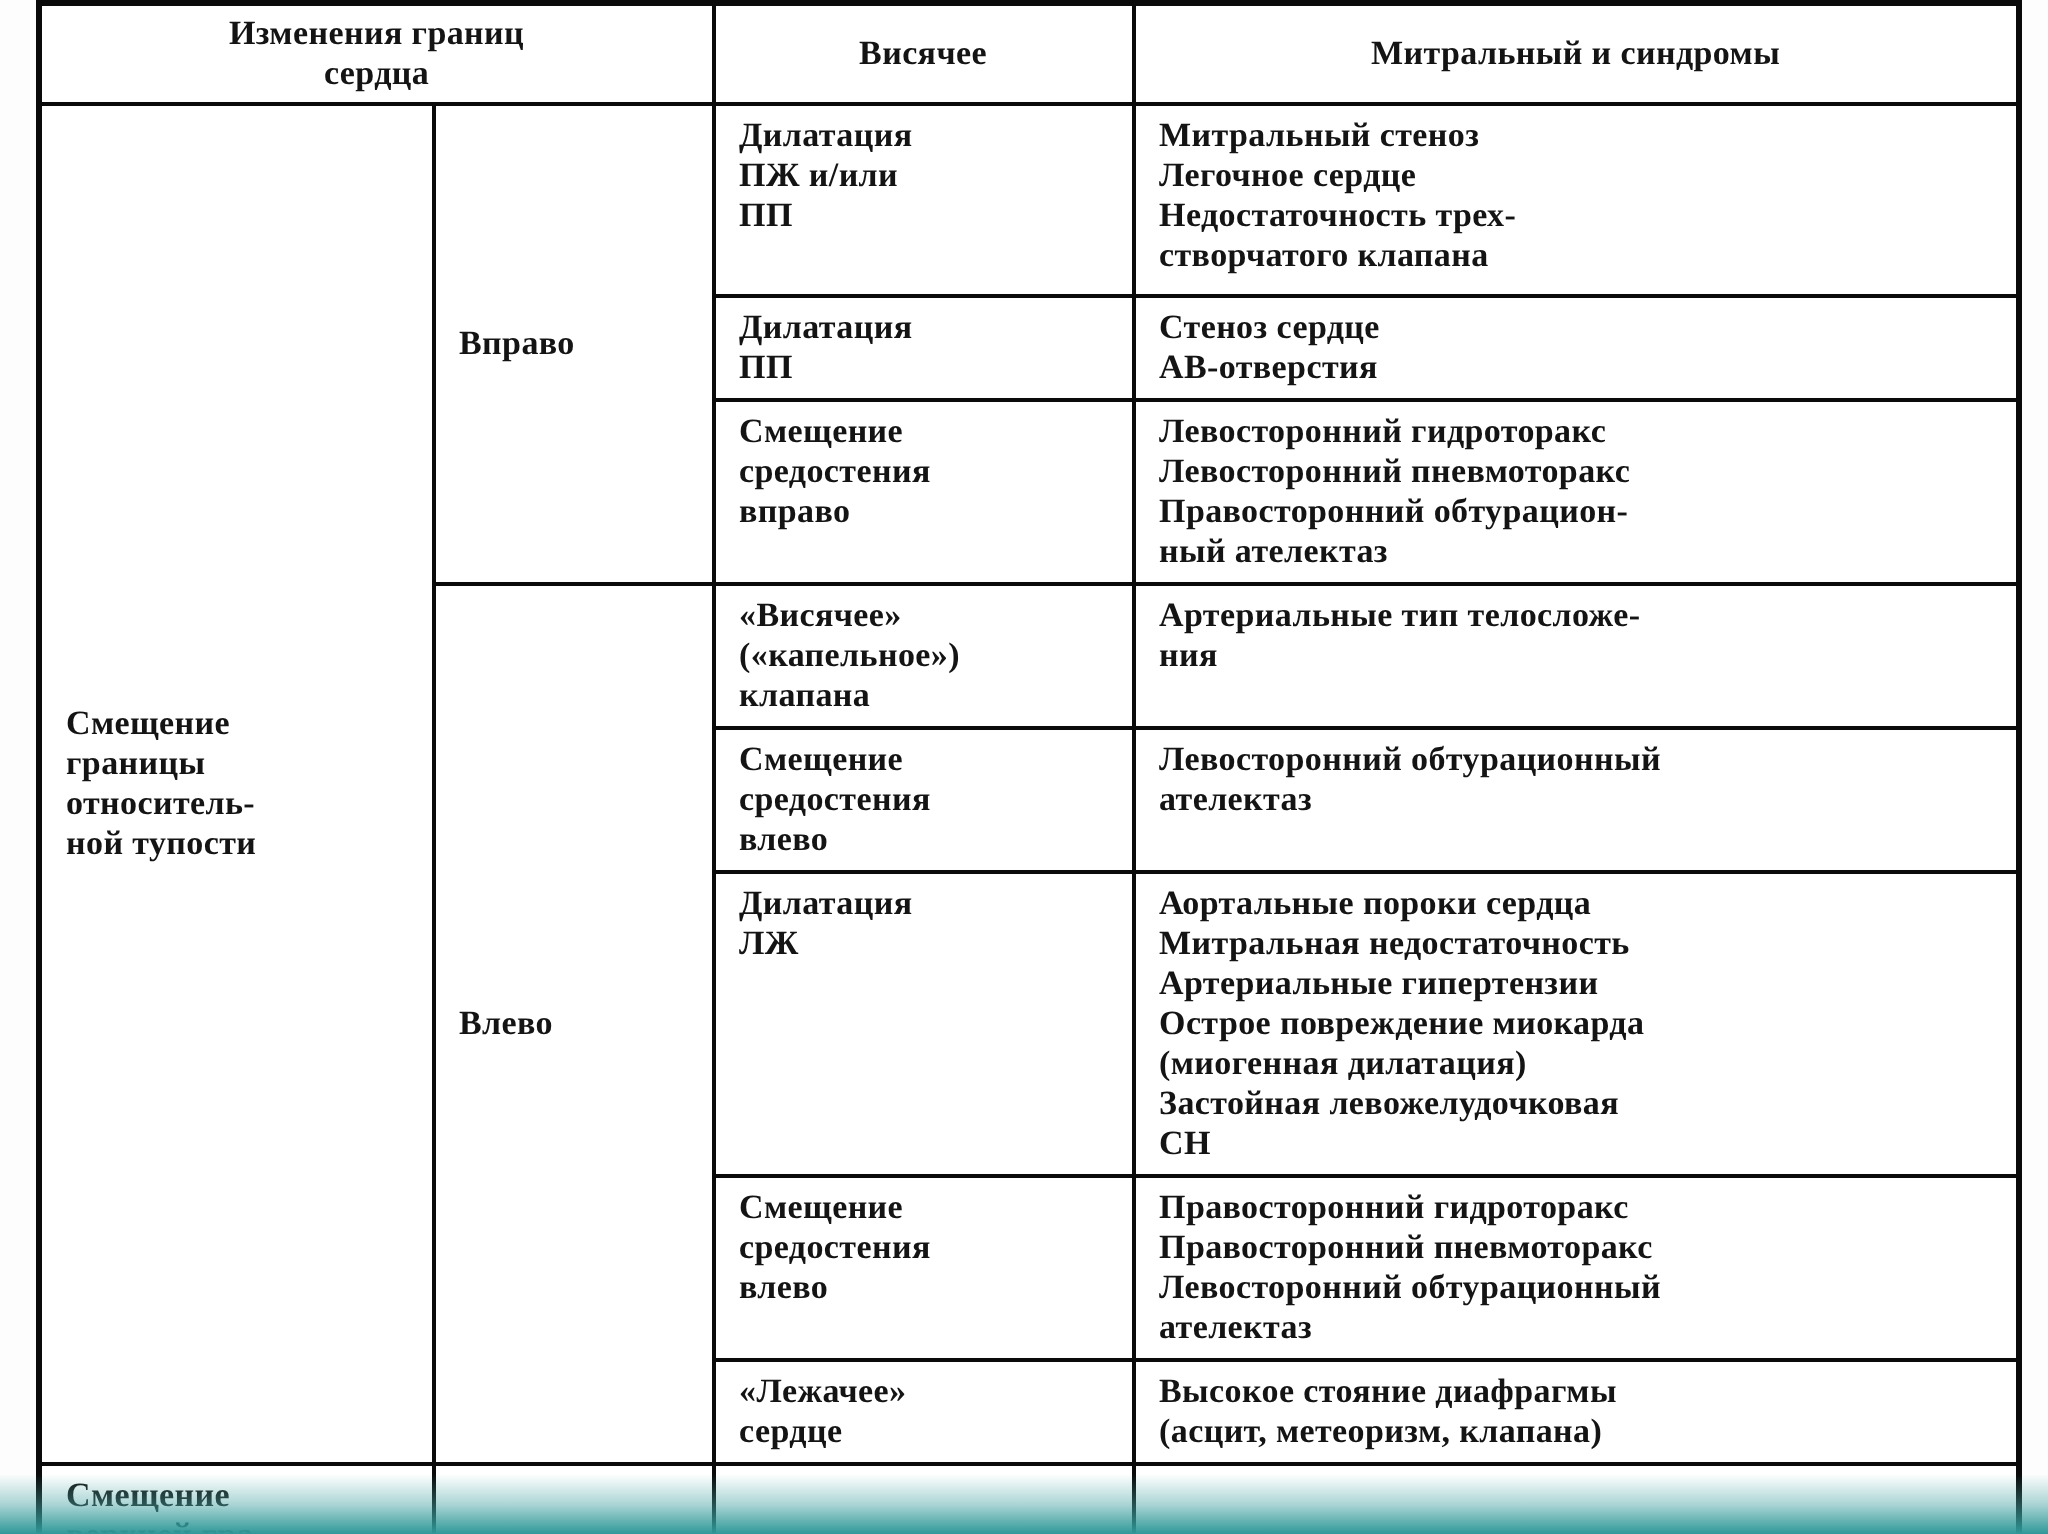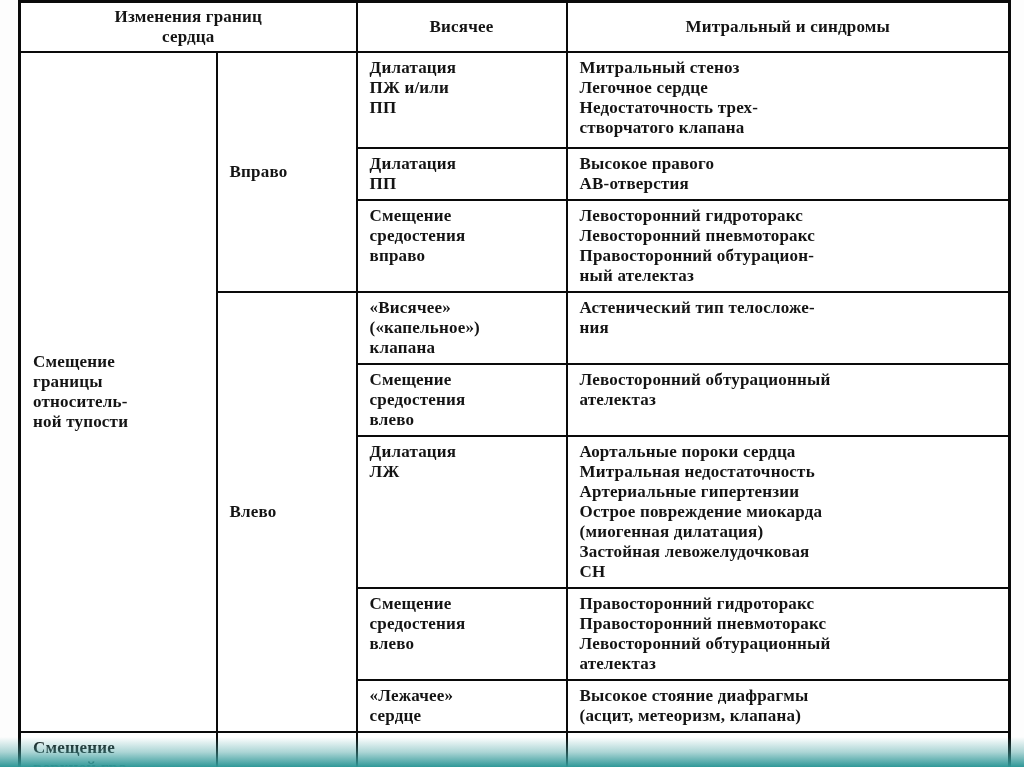--- a/index.html
+++ b/index.html
@@ -105,38 +105,38 @@
 ПЖ и/или
 ПП</td>
         <td class="dis">Митральный стеноз
 Легочное сердце
 Недостаточность трех-
 створчатого клапана</td>
       </tr>
       <tr style="height:43px;">
         <td class="cause">Дилатация
 ПП</td>
-        <td class="dis">Высокое правого
+        <td class="dis">Стеноз сердце
 АВ-отверстия</td>
       </tr>
       <tr style="height:75px;">
         <td class="cause">Смещение
 средостения
 вправо</td>
         <td class="dis">Левосторонний гидроторакс
 Левосторонний пневмоторакс
 Правосторонний обтурацион-
 ный ателектаз</td>
       </tr>
       <tr style="height:72px;">
         <td class="dir" rowspan="5">Влево</td>
         <td class="cause">«Висячее»
 («капельное»)
 клапана</td>
-        <td class="dis">Астенический тип телосложе-
+        <td class="dis">Артериальные тип телосложе-
 ния</td>
       </tr>
       <tr style="height:60px;">
         <td class="cause">Смещение
 средостения
 влево</td>
         <td class="dis">Левосторонний обтурационный
 ателектаз</td>
       </tr>
       <tr style="height:143px;">

